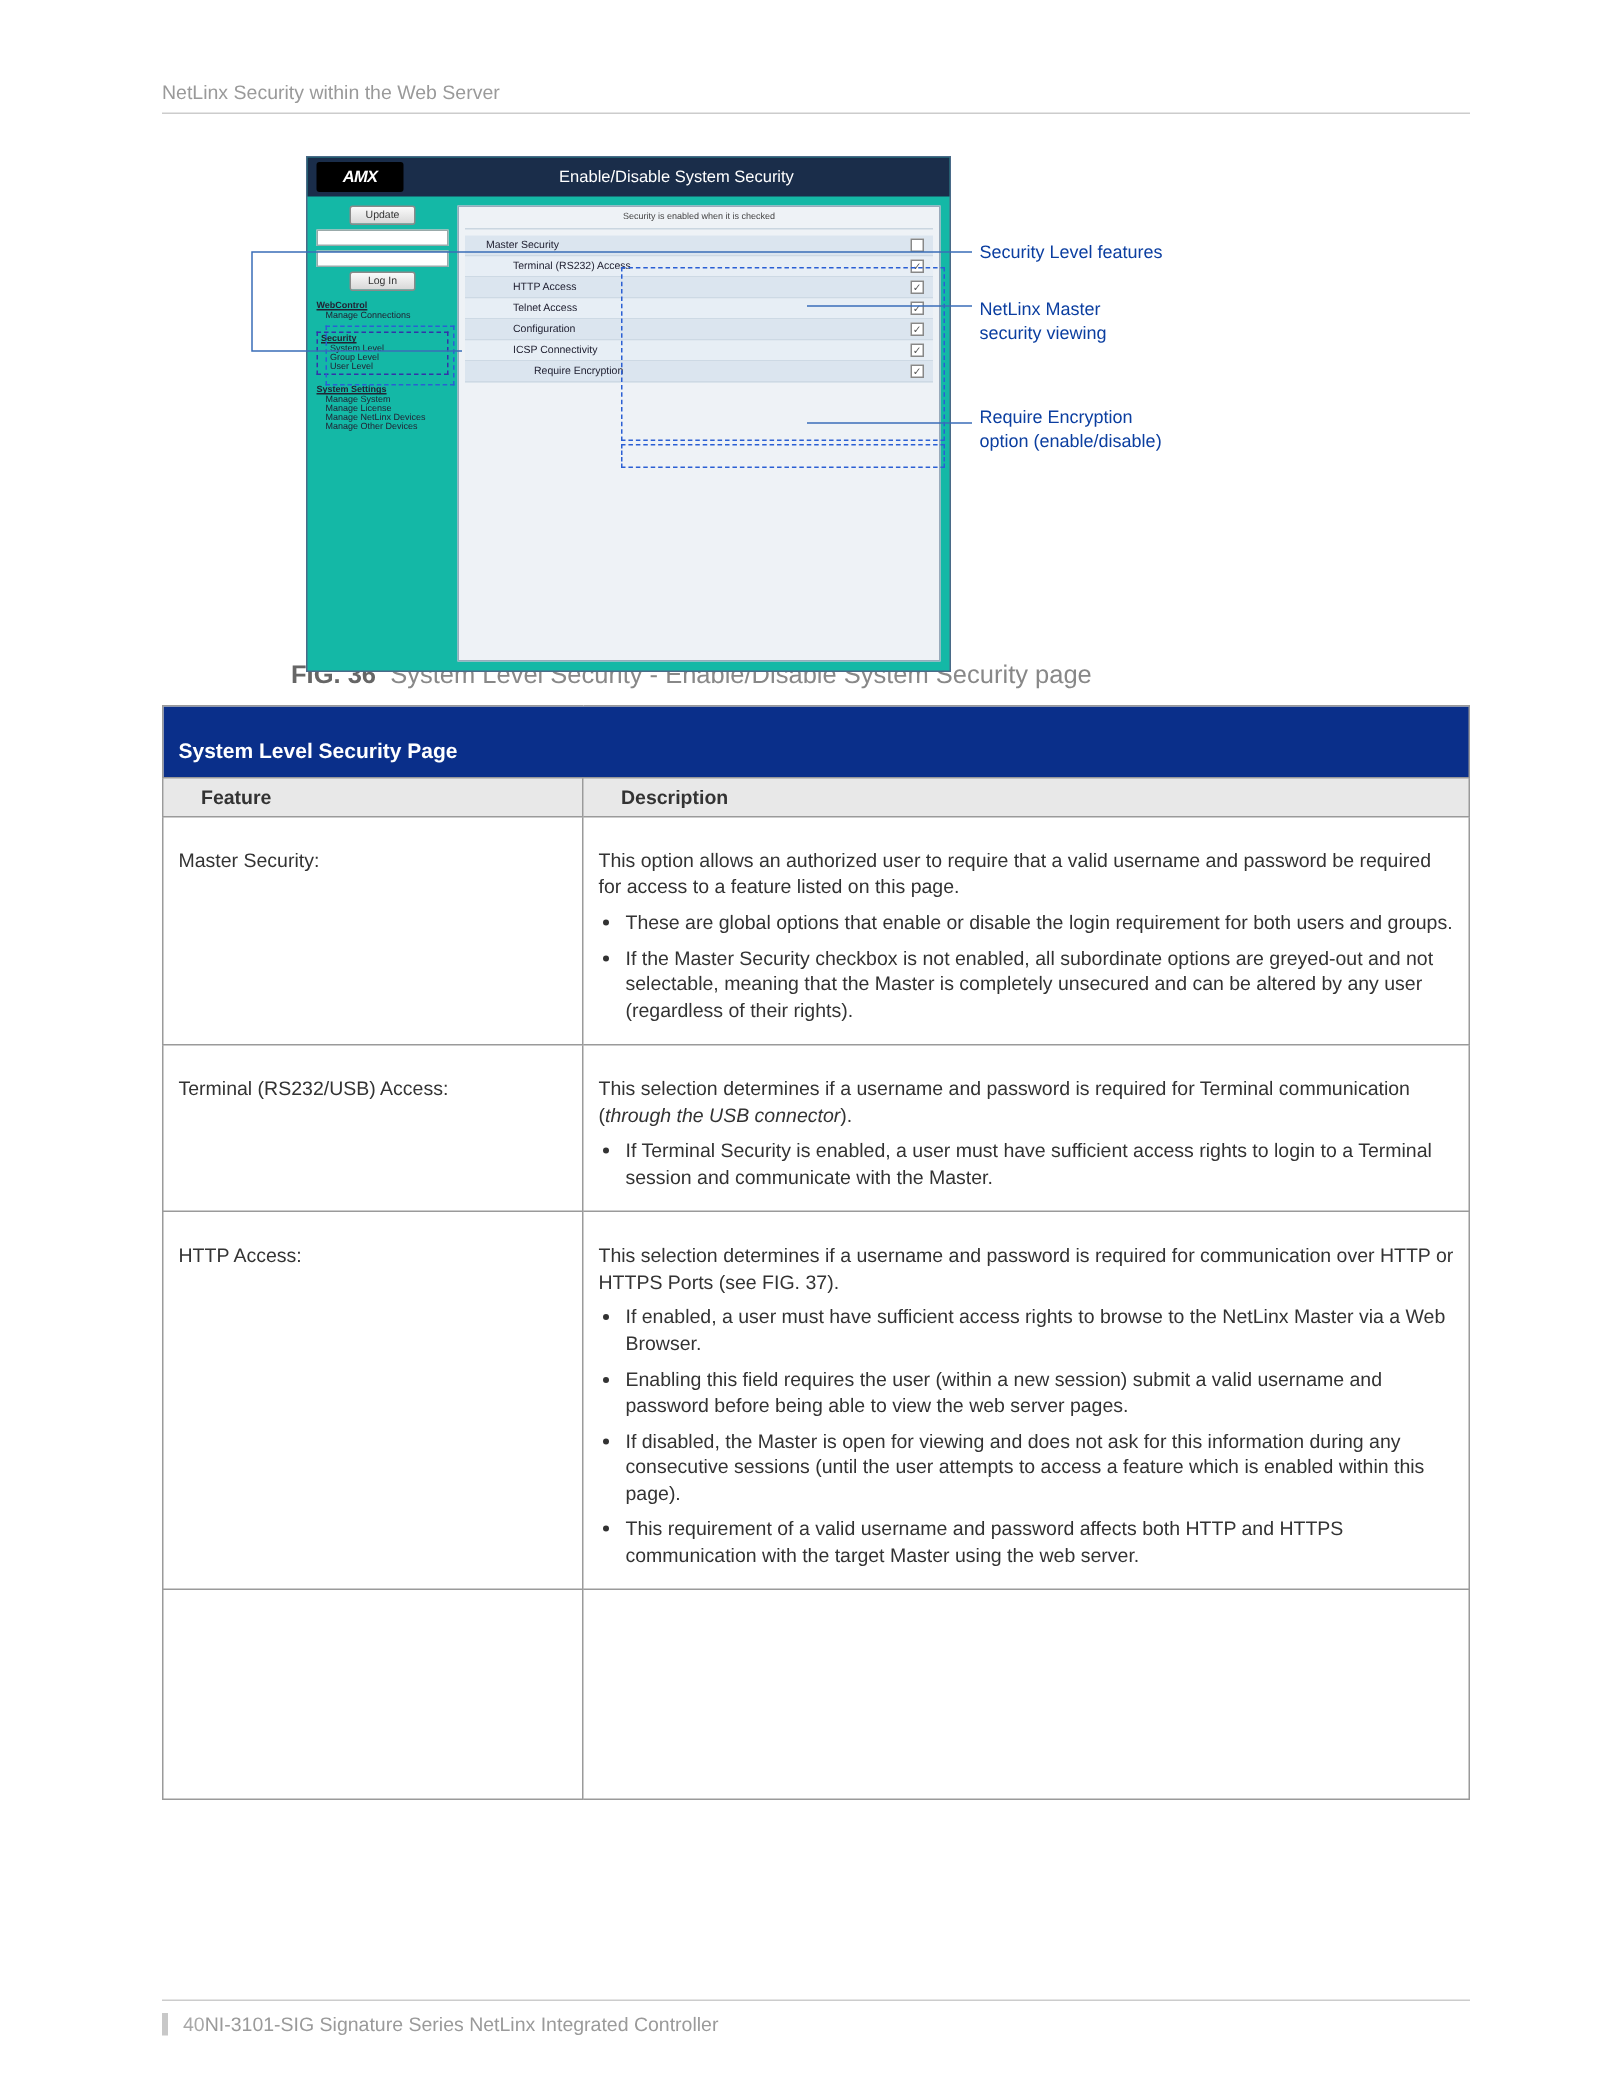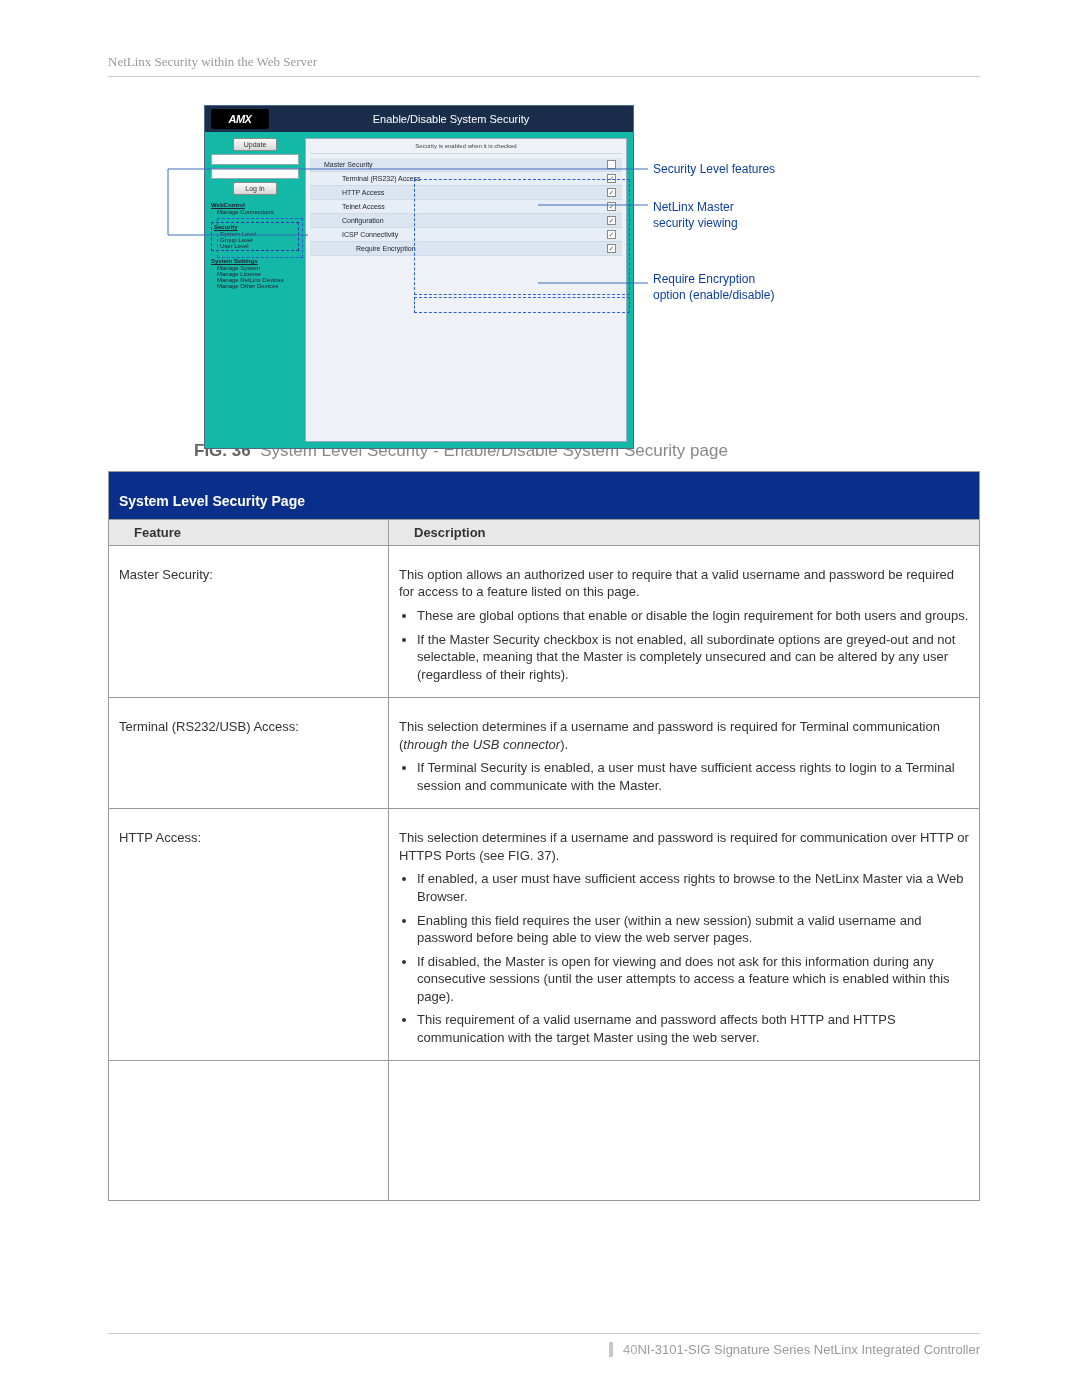--- a/index.html
+++ b/index.html
@@ -15,21 +15,20 @@
     padding: 54px 100px 40px 108px;
     height: 100%;
     position: relative;
   }
   .header-line {
     font-size: 13px;
     color: #9a9a9a;
     border-bottom: 1px solid #ccc;
     padding-bottom: 6px;
     margin-bottom: 28px;
-    font-family: Liberation Serif, serif;
   }
   
   .shot-wrap { position: relative; width: 100%; height: 330px; }
   .shot {
     position: absolute;
     left: 96px;
     top: 0;
     width: 430px;
     height: 344px;
     background: #14b8a6;
@@ -167,21 +166,21 @@
   .desc ul { list-style: disc; padding-left: 18px; }
   .desc li { margin-bottom: 6px; }
   .empty-row td { height: 140px; }
   .footer {
     position: absolute;
     bottom: 40px;
     left: 108px; right: 100px;
     border-top: 1px solid #ccc;
     padding-top: 8px;
     display: flex;
-    justify-content: flex-end;
+    justify-content: flex-start;
     font-size: 13px;
     color: #9a9a9a;
   }
   .footer .pn {
     border-left: 4px solid #c8c8c8;
     padding-left: 10px;
     color: #a8a8a8;
   }
   em.it { font-style: italic; }
 </style>

